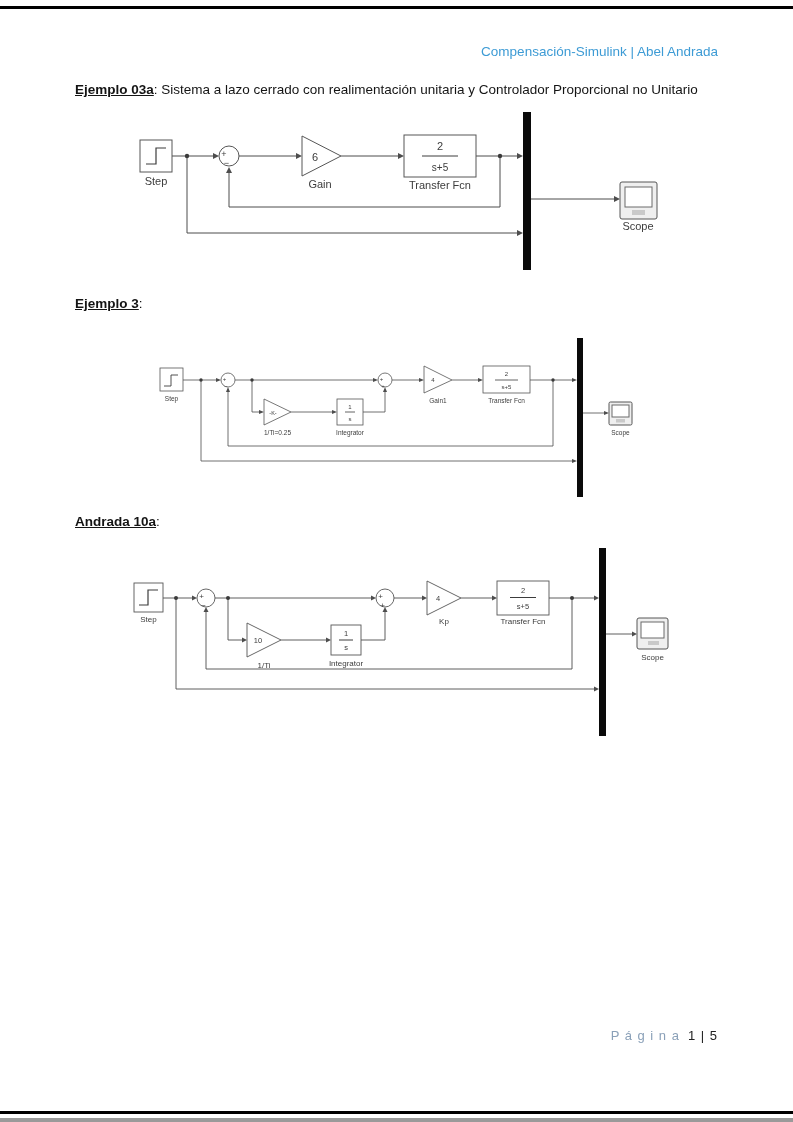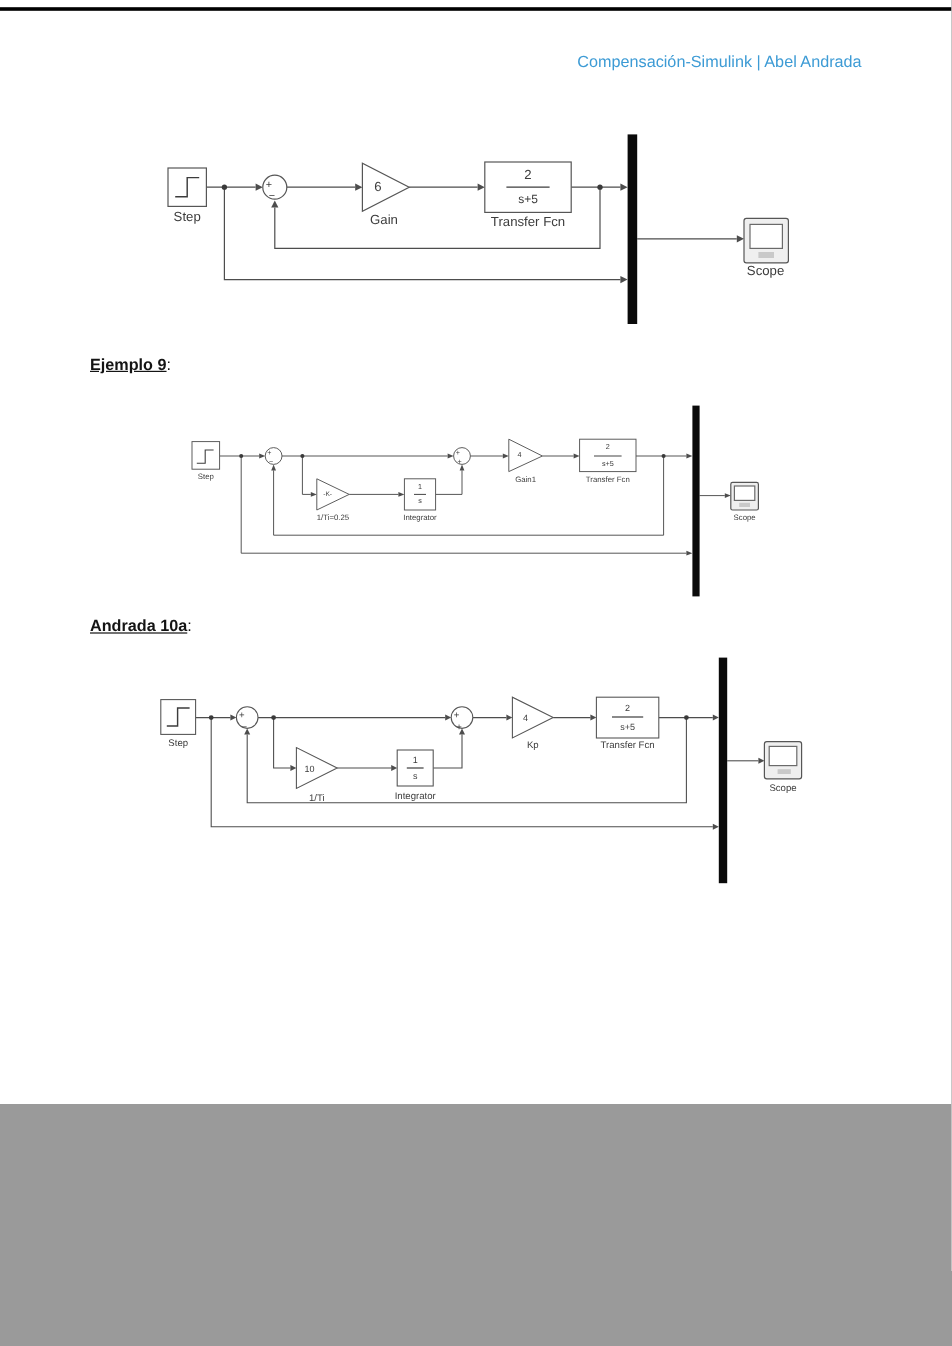--- a/index.html
+++ b/index.html
@@ -1,16 +1,16 @@
 <!DOCTYPE html>
 <html><head>
 <meta charset="utf-8">
 <style>
   html,body{margin:0;padding:0;background:#9a9a9a;}
-  .page{position:relative;width:793px;height:920px;background:#ffffff;margin:0 auto;
+  .page{position:relative;width:793px;height:1118px;background:#ffffff;margin:0 auto;
         font-family:"Liberation Sans",sans-serif;overflow:hidden;}
   .rule{position:absolute;left:0;width:793px;height:3px;background:#000;}
   .header{position:absolute;top:44px;right:75px;font-size:13.5px;color:#3d9bd5;}
   .heading{position:absolute;left:75px;font-size:13.5px;color:#141414;white-space:nowrap;}
   .heading .lead{font-weight:bold;text-decoration:underline;}
   .footer{position:absolute;top:1028px;right:75px;font-size:13px;letter-spacing:1px;}
   .footer .flabel{color:#8aa0b8;margin-right:8px;}
   .footer .fpage{color:#222;}
   .diagram{position:absolute;}
   svg text{font-family:"Liberation Sans",sans-serif;fill:#3c3c3c;}
@@ -36,20 +36,23 @@
 
 <div class="page">
 
   <div class="rule" style="top:6px;"></div>
   <div class="rule" style="top:1111px;"></div>
 
   <div class="header">
     <span>Compensación-Simulink | Abel Andrada</span>
   </div>
 
+  <div class="heading" style="top:82px;">
+    <span class="lead">Ejemplo 03a</span><span>: Sistema a lazo cerrado con realimentación unitaria y Controlador Proporcional no Unitario</span>
+  </div>
 
   <div class="diagram" style="left:120px;top:105px;width:560px;height:185px;">
     <svg width="560" height="185" viewBox="0 0 560 185">
 
       <polyline class="wire" points="52,51 93,51"></polyline>
       <polygon class="ah" points="93,48 99,51 93,54"></polygon>
       <polyline class="wire" points="119,51 176,51"></polyline>
       <polygon class="ah" points="176,48 182,51 176,54"></polygon>
       <polyline class="wire" points="221,51 278,51"></polyline>
       <polygon class="ah" points="278,48 284,51 278,54"></polygon>
@@ -85,21 +88,21 @@
       <rect class="mux" x="403" y="7" width="8" height="158"></rect>
 
       <rect class="scr" x="500" y="77" width="37" height="37" rx="2"></rect>
       <rect class="scr-in" x="505" y="82" width="27" height="20"></rect>
       <rect class="scr-ft" x="512" y="105" width="13" height="5"></rect>
       <text class="mid t11" x="518" y="121">Scope</text>
     </svg>
   </div>
 
   <div class="heading" style="top:296px;">
-    <span class="lead">Ejemplo 9</span><span>:</span>
+    <span class="lead">Ejemplo 3</span><span>:</span>
   </div>
 
   <div class="diagram" style="left:150px;top:330px;width:500px;height:180px;">
     <svg class="dg2" width="500" height="180" viewBox="0 0 500 180">
 
       <polyline class="wire" points="33,50 66,50"></polyline>
       <polygon class="ah" points="66,48 71,50 66,52"></polygon>
       <polyline class="wire" points="85,50 223,50"></polyline>
       <polygon class="ah" points="223,48 228,50 223,52"></polygon>
       <polyline class="wire" points="102,50 102,82 109,82"></polyline>

